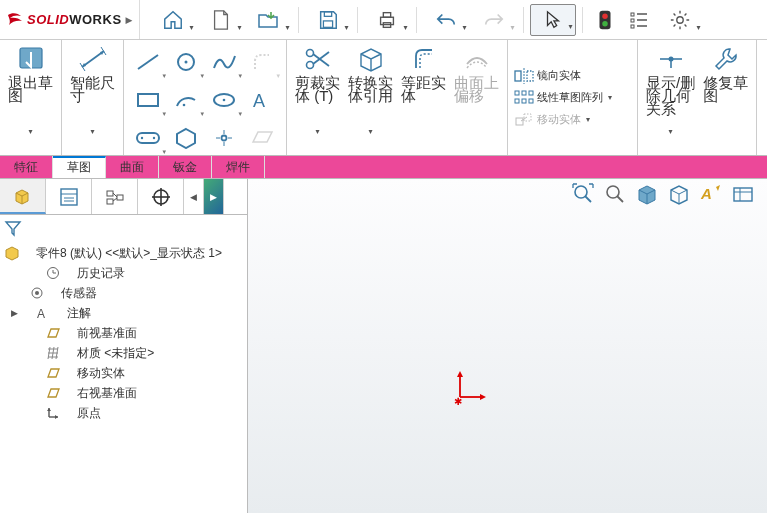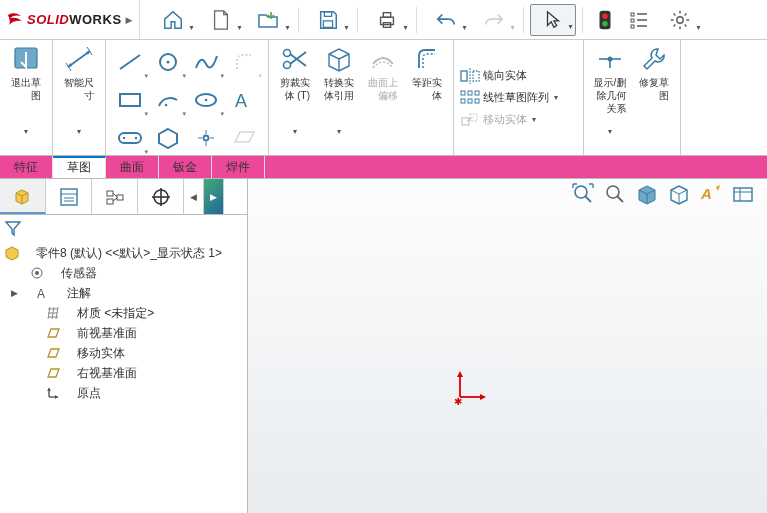--- a/index.html
+++ b/index.html
@@ -14,21 +14,21 @@
 .title-tools { display: flex; align-items: center; gap: 2px; padding-left: 10px; }
 .title-btn { width: 32px; height: 32px; display: flex; align-items: center; justify-content: center; border-radius: 2px; position: relative; }
 .title-btn.wide { width: 46px; }
 .title-sep { width: 1px; height: 26px; background: #ddd; margin: 0 4px; }
 .dropdown-caret { position: absolute; right: 2px; bottom: 4px; font-size: 8px; color: #555; }
 
 
 .ribbon { height: 116px; display: flex; border-bottom: 1px solid #bbb; background: #fff; }
 .ribbon-group { border-right: 1px solid #ccc; padding: 2px 4px; display: flex; flex-direction: column; }
 .big-btn { display: flex; flex-direction: column; align-items: center; justify-content: flex-start; padding: 2px 4px; min-width: 44px; height: 96px; }
-.big-btn .lbl { font-size: 10px; text-align: right; line-height: 13px; margin-top: 2px; color: #333; }
+.big-btn .lbl { font-size: 15px; text-align: left; line-height: 13px; margin-top: 2px; color: #333; }
 .big-btn.disabled .lbl { color: #aaa; }
 .big-btn .caret { font-size: 8px; color: #555; margin-top: auto; }
 .big-btn .icon-box { height: 30px; display: flex; align-items: center; justify-content: center; }
 
 .sketch-grid { display: grid; grid-template-columns: repeat(4, 36px); grid-auto-rows: 36px; gap: 2px; padding: 2px; }
 .sk-cell { display: flex; align-items: center; justify-content: center; position: relative; }
 .sk-cell .dd { position: absolute; right: 0; bottom: 0; font-size: 7px; color: #777; }
 
 .cmd-row { display: flex; align-items: center; gap: 3px; padding: 1px 2px; height: 22px; }
 .cmd-row .lbl { font-size: 11px; color: #333; }
@@ -292,39 +292,39 @@
     <div class="big-btn">
       <div class="icon-box">
           <svg width="28" height="26" viewBox="0 0 28 26">
             <path d="M4 20 L4 8 L14 3 L24 8 L24 20 L14 25 Z M4 8 L14 13 L24 8 M14 13 L14 25" fill="none" stroke="#3b7aa5" stroke-width="1.4"></path>
           </svg>
         </div>
       <div class="lbl" style="white-space:pre-line">转换实
 体引用</div>
       <div class="caret">▾</div>
     </div>
+    <div class="big-btn">
+      <div class="icon-box">
+          <svg width="28" height="26" viewBox="0 0 28 26">
+            <path d="M6 22 L6 10 Q6 4 12 4 L22 4" fill="none" stroke="#3b7aa5" stroke-width="1.8"></path>
+            <path d="M10 22 L10 12 Q10 8 14 8 L22 8" fill="none" stroke="#3b7aa5" stroke-width="1.5" stroke-dasharray="2 2"></path>
+          </svg>
+        </div>
+      <div class="lbl" style="white-space:pre-line">等距实
+体</div>
+    </div>
     <div class="big-btn disabled">
       <div class="icon-box">
           <svg width="28" height="26" viewBox="0 0 28 26">
             <path d="M4 18 Q14 6 24 18" fill="none" stroke="#bbb" stroke-width="1.8"></path>
             <path d="M4 22 Q14 10 24 22" fill="none" stroke="#bbb" stroke-width="1.5" stroke-dasharray="2 2"></path>
           </svg>
         </div>
       <div class="lbl" style="white-space:pre-line">曲面上
 偏移</div>
-    </div>
-    <div class="big-btn">
-      <div class="icon-box">
-          <svg width="28" height="26" viewBox="0 0 28 26">
-            <path d="M6 22 L6 10 Q6 4 12 4 L22 4" fill="none" stroke="#3b7aa5" stroke-width="1.8"></path>
-            <path d="M10 22 L10 12 Q10 8 14 8 L22 8" fill="none" stroke="#3b7aa5" stroke-width="1.5" stroke-dasharray="2 2"></path>
-          </svg>
-        </div>
-      <div class="lbl" style="white-space:pre-line">等距实
-体</div>
     </div>
   </div>
 
   <div class="ribbon-group" style="justify-content:center;min-width:130px">
     <div class="cmd-row">
       <svg width="20" height="16">
           <rect x="1" y="3" width="6" height="10" fill="none" stroke="#3b7aa5" stroke-width="1.3"></rect>
           <rect x="13" y="3" width="6" height="10" fill="none" stroke="#3b7aa5" stroke-width="1.3" stroke-dasharray="1.5 1.5"></rect>
           <line x1="10" y1="0" x2="10" y2="16" stroke="#3b7aa5" stroke-dasharray="2 1"></line>
         </svg>
@@ -430,61 +430,71 @@
     </div>
     <div class="tree">
       <div class="tree-item root">
         <span class="ticon">
             <svg width="16" height="16" viewBox="0 0 16 16">
               <path d="M2 12 L2 5 L8 2 L14 5 L14 12 L8 15 Z" fill="#f2c94c" stroke="#b7922e"></path>
             </svg>
           </span>
         <span>零件8 (默认) &lt;&lt;默认&gt;_显示状态 1&gt;</span>
       </div>
+      <div class="tree-item" style="padding-left:20px">
+        <span class="noexp"></span>
+          <span class="ticon">
+            <svg width="14" height="14">
+              <circle cx="7" cy="7" r="5.5" fill="none" stroke="#666"></circle>
+              <path d="M7 4 V7 H10" fill="none" stroke="#666"></path>
+            </svg>
+          </span>
+        <span>历史记录</span>
+      </div>
       <div class="tree-item" style="">
         <span class="noexp"></span>
           <span class="ticon">
             <svg width="14" height="14">
               <circle cx="7" cy="7" r="5" fill="none" stroke="#666"></circle>
               <circle cx="7" cy="7" r="2" fill="#666"></circle>
             </svg>
           </span>
         <span>传感器</span>
       </div>
       <div class="tree-item" style="padding-left:10px">
         <span class="exp">▶</span>
           <span class="ticon">
             <svg width="14" height="14">
               <text x="1" y="12" font-size="12" font-family="serif" fill="#555">A</text>
             </svg>
           </span>
         <span>注解</span>
+      </div>
+      <div class="tree-item" style="padding-left:20px">
+        <span class="noexp"></span>
+          <span class="ticon">
+            <svg width="14" height="14">
+              <path d="M2 11 L5 3 L13 3 L10 11 Z" fill="none" stroke="#b7922e" stroke-width="1.3"></path>
+            </svg>
+          </span>
+        <span>前视基准面</span>
       </div>
       <div class="tree-item" style="padding-left:20px">
         <span class="noexp"></span>
           <span class="ticon">
             <svg width="14" height="14">
               <line x1="2" y1="3" x2="12" y2="3" stroke="#888"></line>
               <line x1="2" y1="7" x2="12" y2="7" stroke="#888"></line>
               <line x1="2" y1="11" x2="12" y2="11" stroke="#888"></line>
               <line x1="4" y1="1" x2="2" y2="13" stroke="#888"></line>
               <line x1="8" y1="1" x2="6" y2="13" stroke="#888"></line>
               <line x1="12" y1="1" x2="10" y2="13" stroke="#888"></line>
             </svg>
           </span>
         <span>材质 &lt;未指定&gt;</span>
-      </div>
-      <div class="tree-item" style="padding-left:20px">
-        <span class="noexp"></span>
-          <span class="ticon">
-            <svg width="14" height="14">
-              <path d="M2 11 L5 3 L13 3 L10 11 Z" fill="none" stroke="#b7922e" stroke-width="1.3"></path>
-            </svg>
-          </span>
-        <span>前视基准面</span>
       </div>
       <div class="tree-item" style="padding-left:20px">
         <span class="noexp"></span>
           <span class="ticon">
             <svg width="14" height="14">
               <path d="M2 11 L5 3 L13 3 L10 11 Z" fill="none" stroke="#b7922e" stroke-width="1.3"></path>
             </svg>
           </span>
         <span>移动实体</span>
       </div>

